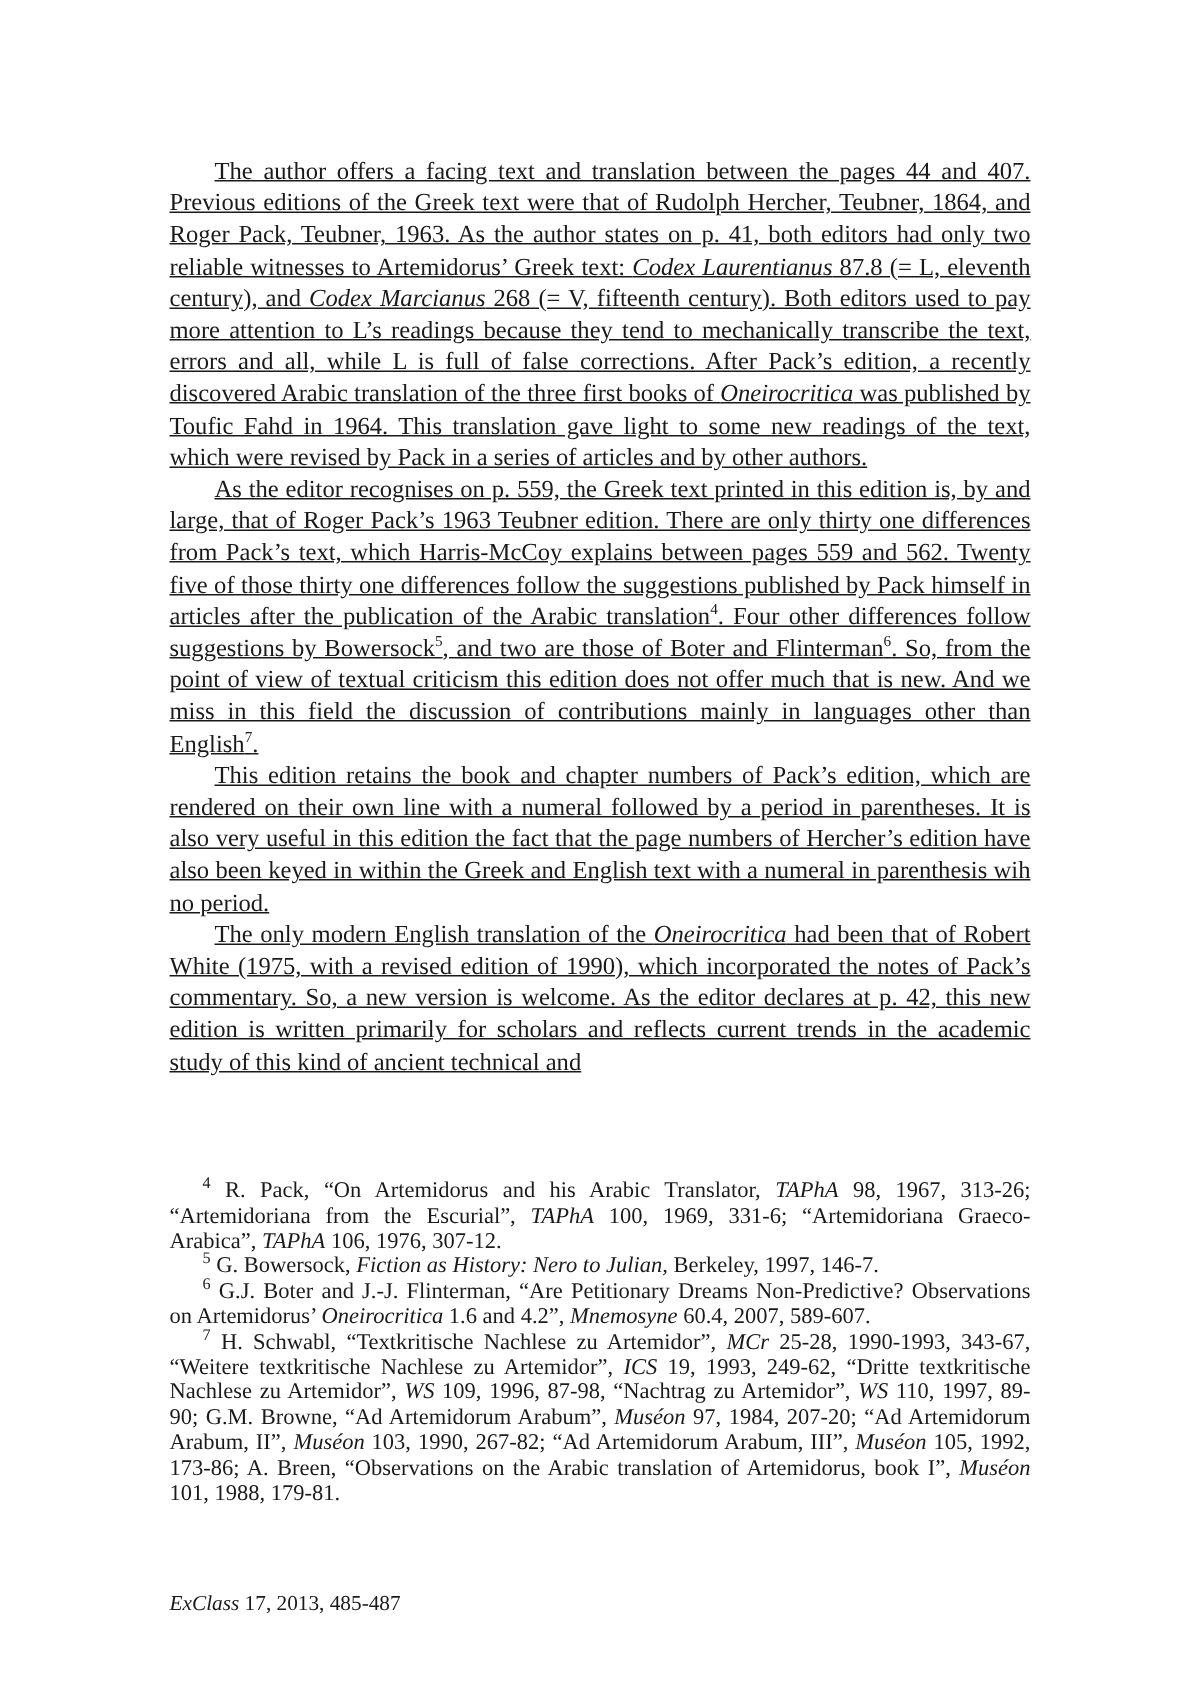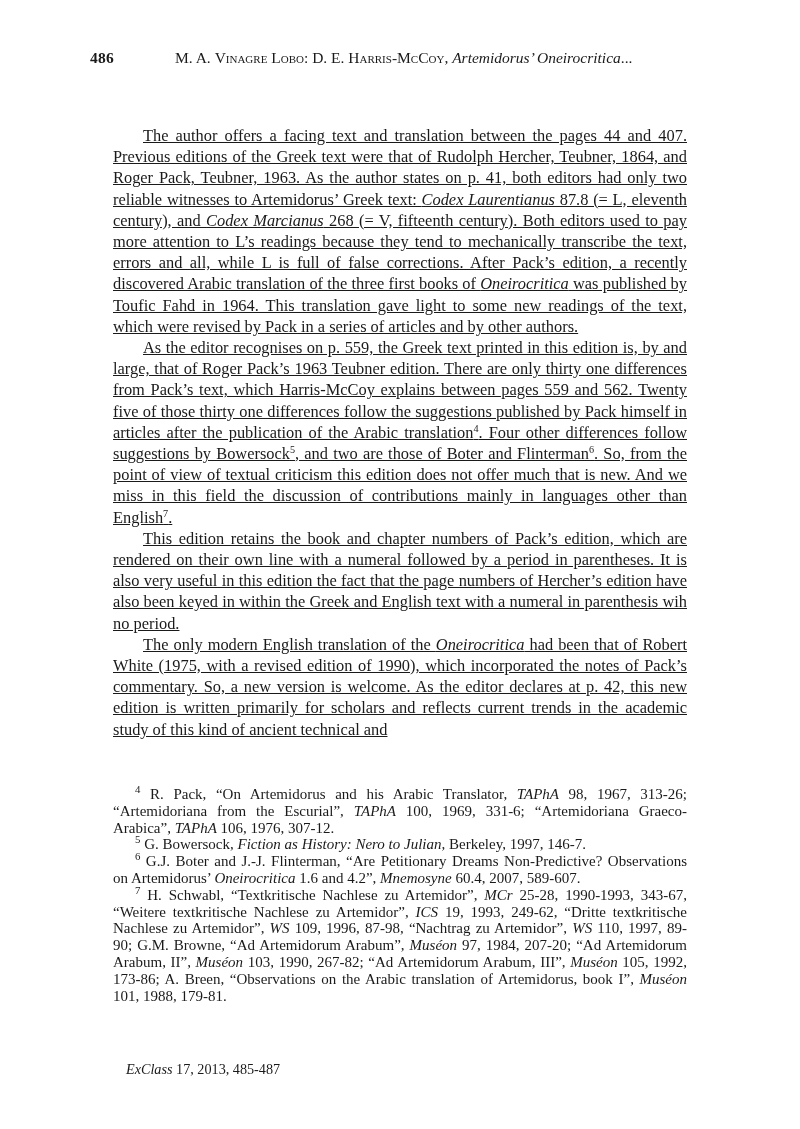--- a/index.html
+++ b/index.html
@@ -98,40 +98,34 @@
     text-indent: 22px;
     text-align: justify;
   }
   .footnotes sup {
     font-size: 0.72em;
   }
 
   
   .footer {
     position: absolute;
-    left: 126px;
+    left: 113px;
     top: 1060px;
     font-size: 14.2px;
     line-height: 18px;
     white-space: nowrap;
   }
 </style>
 </head>
 <body>
 
 <div class="page">
 
   <div class="content">
 
-    <div class="runhead">
-      <span class="folio">486</span>
-      <span class="headline">
-        <span>M. A. </span><span class="sc">Vinagre Lobo</span><span>: </span><span>D. E. </span><span class="sc">Harris-McCoy</span><span>, </span><span class="it">Artemidorus’ Oneirocritica</span><span>...</span>
-      </span>
-    </div>
 
     <div class="body-block" id="body-block">
         <p><span>The author offers a facing text and translation between the pages 44 and 407. Previous editions of the Greek text were that of Rudolph Hercher, Teubner, 1864, and Roger Pack, Teubner, 1963. As the author states on p. 41, both editors had only two reliable witnesses to Artemidorus’ Greek text: </span><em>Codex Laurentianus</em><span> 87.8 (= L, eleventh century), and </span><em>Codex Marcianus</em><span> 268 (= V, fifteenth century). Both editors used to pay more attention to L’s readings because they tend to mechanically transcribe the text, errors and all, while L is full of false corrections. After Pack’s edition, a recently discovered Arabic translation of the three first books of </span><em>Oneirocritica</em><span> was published by Toufic Fahd in 1964. This translation gave light to some new readings of the text, which were revised by Pack in a series of articles and by other authors.</span></p>
         <p><span>As the editor recognises on p. 559, the Greek text printed in this edition is, by and large, that of Roger Pack’s 1963 Teubner edition. There are only thirty one differences from Pack’s text, which Harris-McCoy explains between pages 559 and 562. Twenty five of those thirty one differences follow the suggestions published by Pack himself in articles after the publication of the Arabic translation</span><sup>4</sup><span>. Four other differences follow suggestions by Bowersock</span><sup>5</sup><span>, and two are those of Boter and Flinterman</span><sup>6</sup><span>. So, from the point of view of textual criticism this edition does not offer much that is new. And we miss in this field the discussion of contributions mainly in languages other than English</span><sup>7</sup><span>.</span></p>
         <p><span>This edition retains the book and chapter numbers of Pack’s edition, which are rendered on their own line with a numeral followed by a period in parentheses. It is also very useful in this edition the fact that the page numbers of Hercher’s edition have also been keyed in within the Greek and English text with a numeral in parenthesis wih no period.</span></p>
         <p><span>The only modern English translation of the </span><em>Oneirocritica</em><span> had been that of Robert White (1975, with a revised edition of 1990), which incorporated the notes of Pack’s commentary. So, a new version is welcome. As the editor declares at p. 42, this new edition is written primarily for scholars and reflects current trends in the academic study of this kind of ancient technical and</span></p>
       </div>
 
   </div>
 

